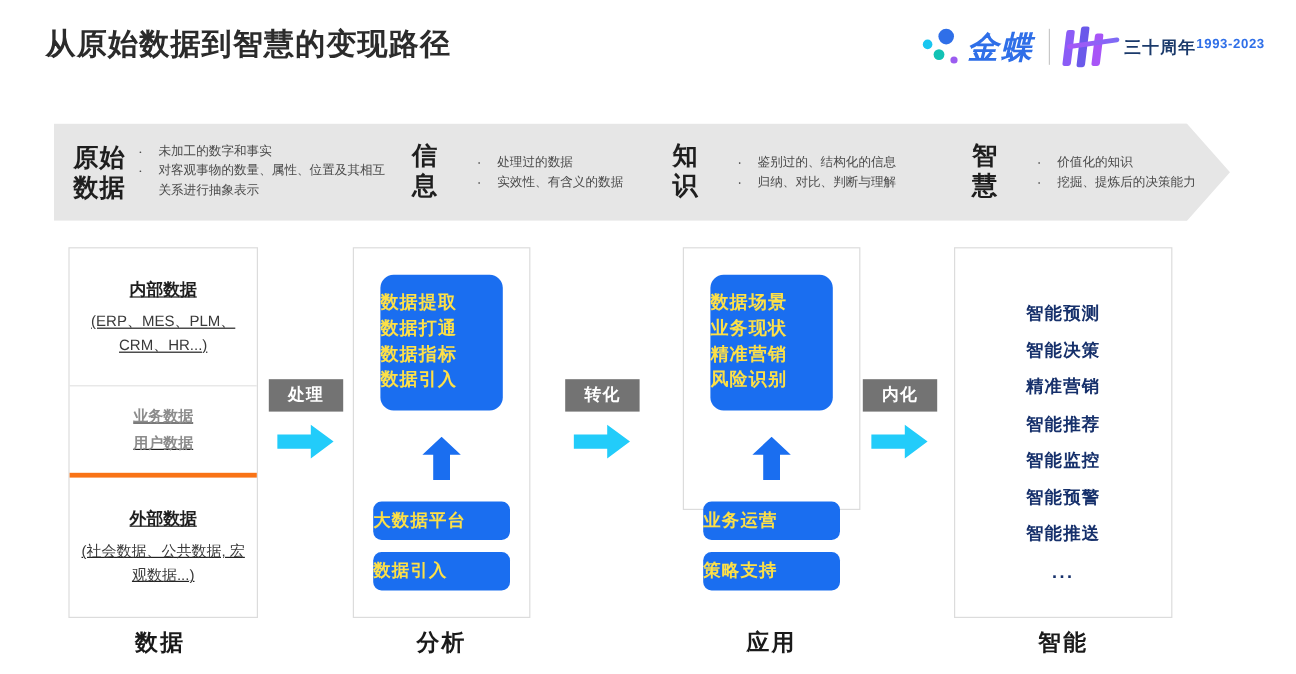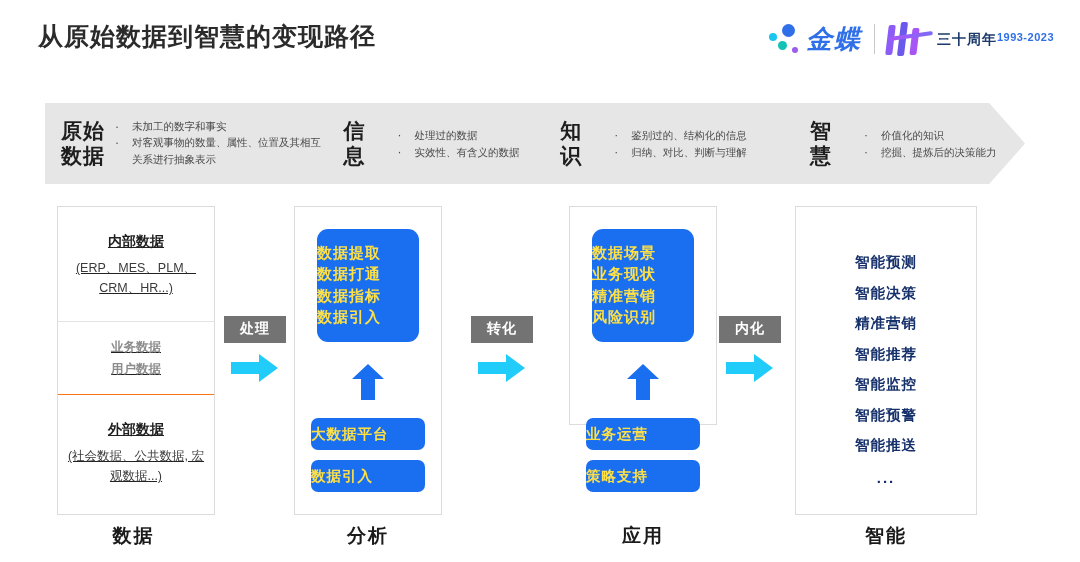--- a/index.html
+++ b/index.html
@@ -178,21 +178,21 @@
   .card-section {
     text-align: center;
     box-sizing: border-box;
   }
   .sec-internal {
     padding: 26px 8px 22px;
     border-bottom: 1px solid #e3e3e3;
   }
   .sec-mid {
     padding: 14px 8px 14px;
-    border-bottom: 1px solid #f97316;
+    border-bottom: 4px solid #f97316;
   }
   .sec-external {
     padding: 26px 8px 10px;
   }
   .sec-head {
     font-size: 14px;
     font-weight: bold;
     color: #1f1f1f;
     margin-bottom: 7px;
   }

